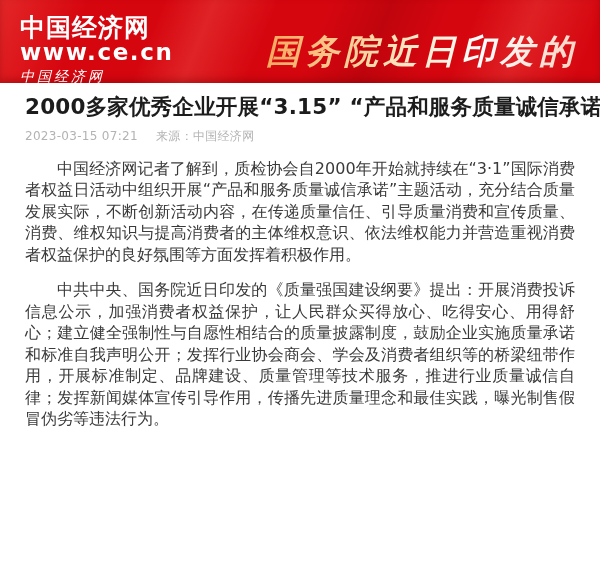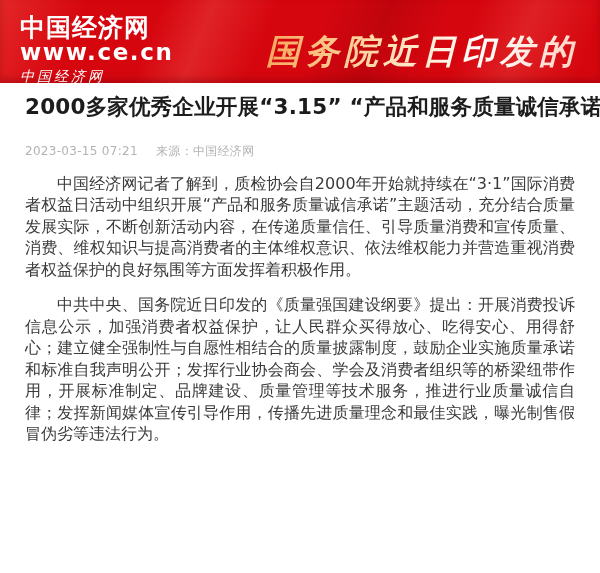--- a/index.html
+++ b/index.html
@@ -68,21 +68,21 @@
   .article { padding: 10px 25px 0 25px; }
   .article-title {
     font-size: 21.5px;
     font-weight: bold;
     color: #1c1c1c;
     line-height: 1.28;
     letter-spacing: 0.2px;
     white-space: nowrap;
   }
   .article-meta {
-    margin-top: 22px;
+    margin-top: 7px;
     font-size: 12px;
     color: #b3b3b3;
     letter-spacing: 0.3px;
   }
   .article-meta .meta-time { margin-right: 14px; }
   .article-body {
     margin-top: 13px;
     font-size: 16px;
     line-height: 21.5px;
     color: #3a3a3a;

